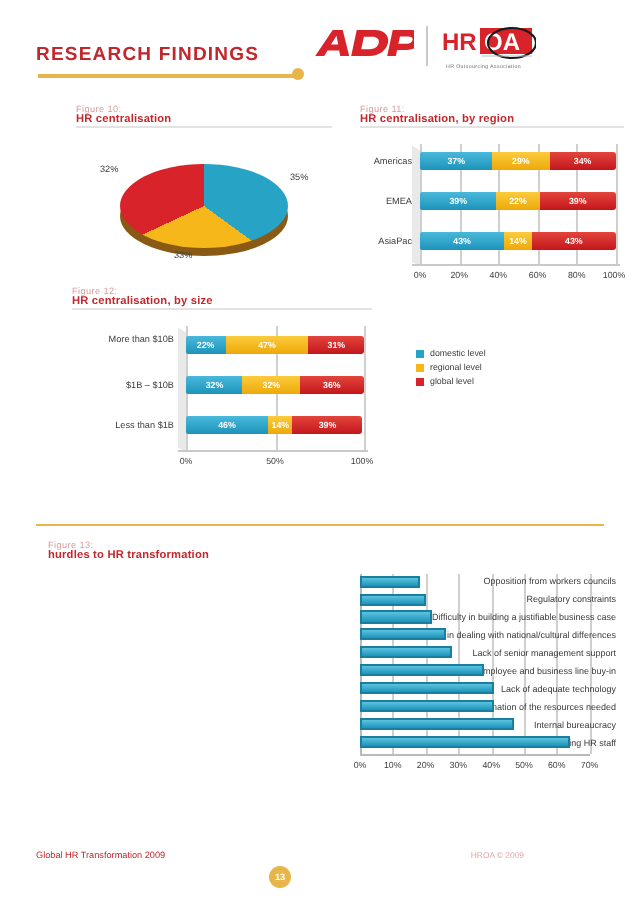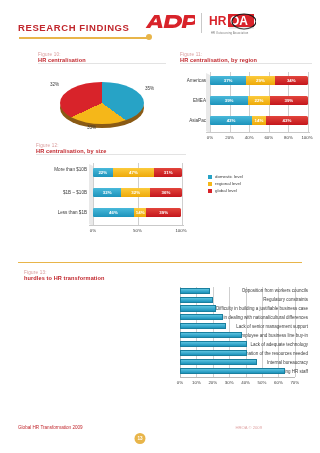--- a/index.html
+++ b/index.html
@@ -17,21 +17,21 @@
     color:#c1272d;
   }
   .hdr-rule{
     position:absolute;left:19px;top:37px;width:130px;height:1.6px;
     background:#e8b54a;
   }
   .hdr-rule-dot{
     position:absolute;left:146px;top:34.2px;width:6px;height:6px;
     border-radius:50%;background:#e8b54a;
   }
-  .logos{position:absolute;right:24px;top:10px;height:26px;display:flex;align-items:center;gap:6px;}
+  .logos{position:absolute;right:12px;top:10px;height:26px;display:flex;align-items:center;gap:6px;}
   .logo-adp{position:relative;width:54px;height:22px;}
   .logo-sep{width:1px;height:20px;background:#c9c9c9;}
   .logo-hroa{position:relative;width:48px;height:22px;}
   .hroa-sub{
     position:absolute;left:3px;bottom:-1px;font-size:2.6px;color:#6d6d6d;letter-spacing:.2px;
   }
 
   
   .fig-num{font-size:4.6px;color:#d99a9a;letter-spacing:.2px;}
   .fig-title{

